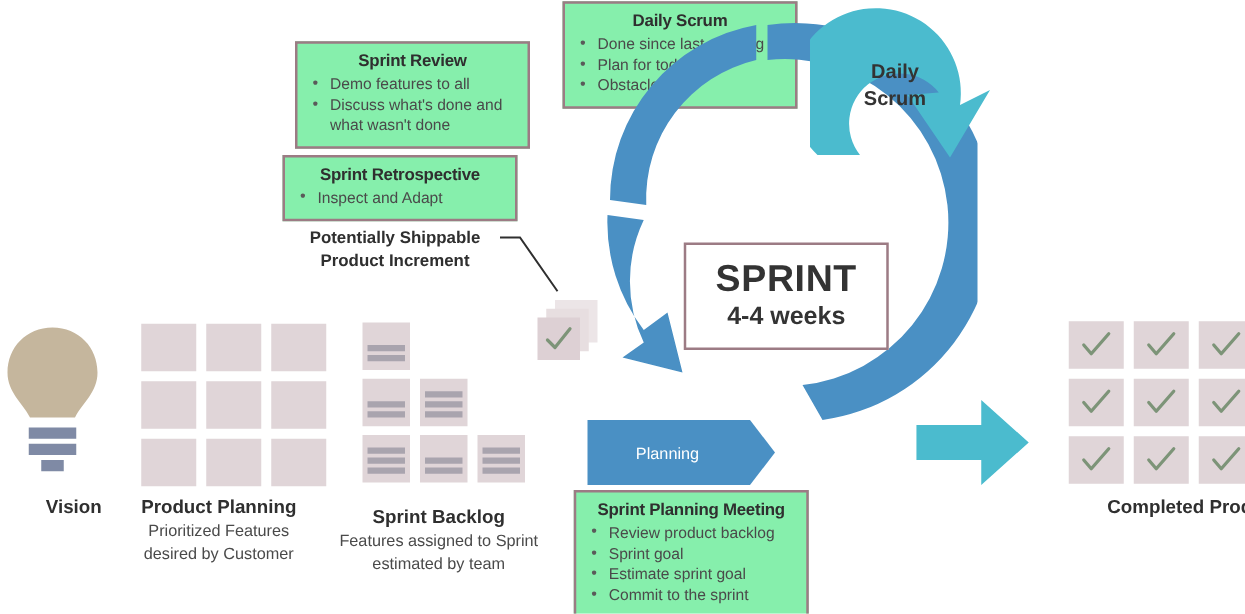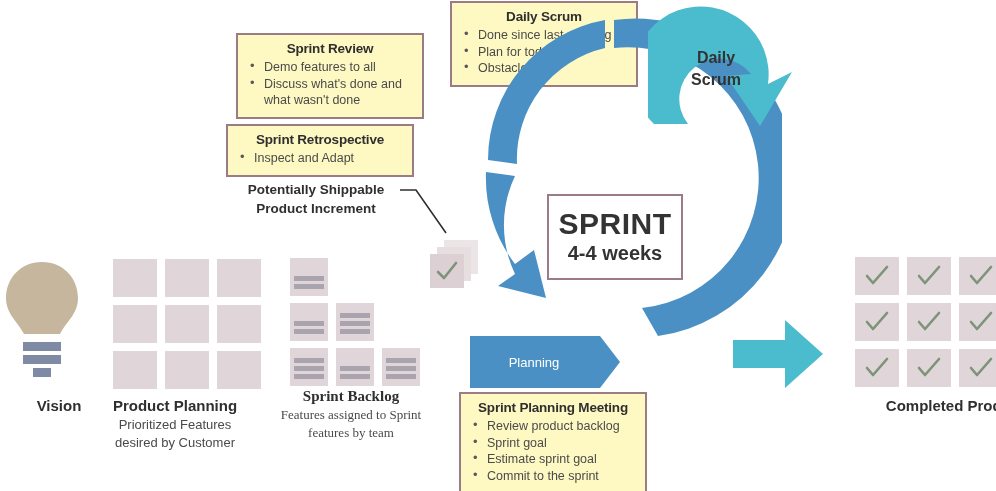--- a/index.html
+++ b/index.html
@@ -15,21 +15,21 @@
     font-family: "Liberation Sans", sans-serif;
     overflow: hidden;
     color: #3b3b3b;
   }
 
   
   .info-box {
     position: absolute;
     box-sizing: border-box;
     border: 2px solid #9c7b84;
-    background: #fef9c3;
+    background: #86efac;
     padding: 6px 8px 8px 8px;
   }
   .info-title {
     text-align: center;
     font-weight: bold;
     font-size: 13.5px;
     color: #2f2f2f;
     letter-spacing: -0.2px;
     margin-bottom: 3px;
   }
@@ -83,21 +83,21 @@
   .stack-card.c2 { left: 7px;  top: 7px;  background:#e7dee0; }
   .stack-card.c1 { left: 0px;  top: 14px; background:#ddd0d4; }
 
   
   #cycle { position: absolute; left: 462px; top: 2px; }
 
   #sprint-center {
     position: absolute;
     left: 547px;
     top: 194px;
-    width: 136px;
+    width: 164px;
     height: 86px;
     box-sizing: border-box;
     border: 2px solid #9c7b84;
     background: #ffffff;
     display: flex;
     flex-direction: column;
     align-items: center;
     justify-content: center;
   }
   #sprint-center .t1 {
@@ -183,21 +183,21 @@
     white-space: nowrap;
   }
   .cap-sub {
     font-size: 13px;
     color: #4a4a4a;
     line-height: 18px;
     white-space: nowrap;
   }
   #cap-vision { left: 0px; top: 396px; width: 70px; margin-left: 24px; }
   #cap-product-backlog { left: 88px; top: 396px; width: 174px; }
-  #cap-sprint-backlog { left: 258px; top: 386px; width: 186px; font-family: Liberation Serif, serif; }
+  #cap-sprint-backlog { left: 258px; top: 404px; width: 186px; }
   #cap-completed { left: 872px; top: 396px; width: 166px; }
 </style>
 </head>
 <body>
 
 <div id="stage">
 
   <div class="info-box" id="box-sprint-review">
     <div class="info-title">Sprint Review</div>
     <ul class="info-list">
@@ -429,20 +429,20 @@
 
   <div class="caption" id="cap-product-backlog">
     <div class="cap-title">Product Planning</div>
     <div class="cap-sub">Prioritized Features</div>
     <div class="cap-sub">desired by Customer</div>
   </div>
 
   <div class="caption" id="cap-sprint-backlog">
     <div class="cap-title">Sprint Backlog</div>
     <div class="cap-sub">Features assigned to Sprint</div>
-    <div class="cap-sub">features by team</div>
+    <div class="cap-sub">estimated by team</div>
   </div>
 
   <div class="caption" id="cap-completed">
     <div class="cap-title">Completed Product</div>
   </div>
 
 </div>
 
 </body></html>

